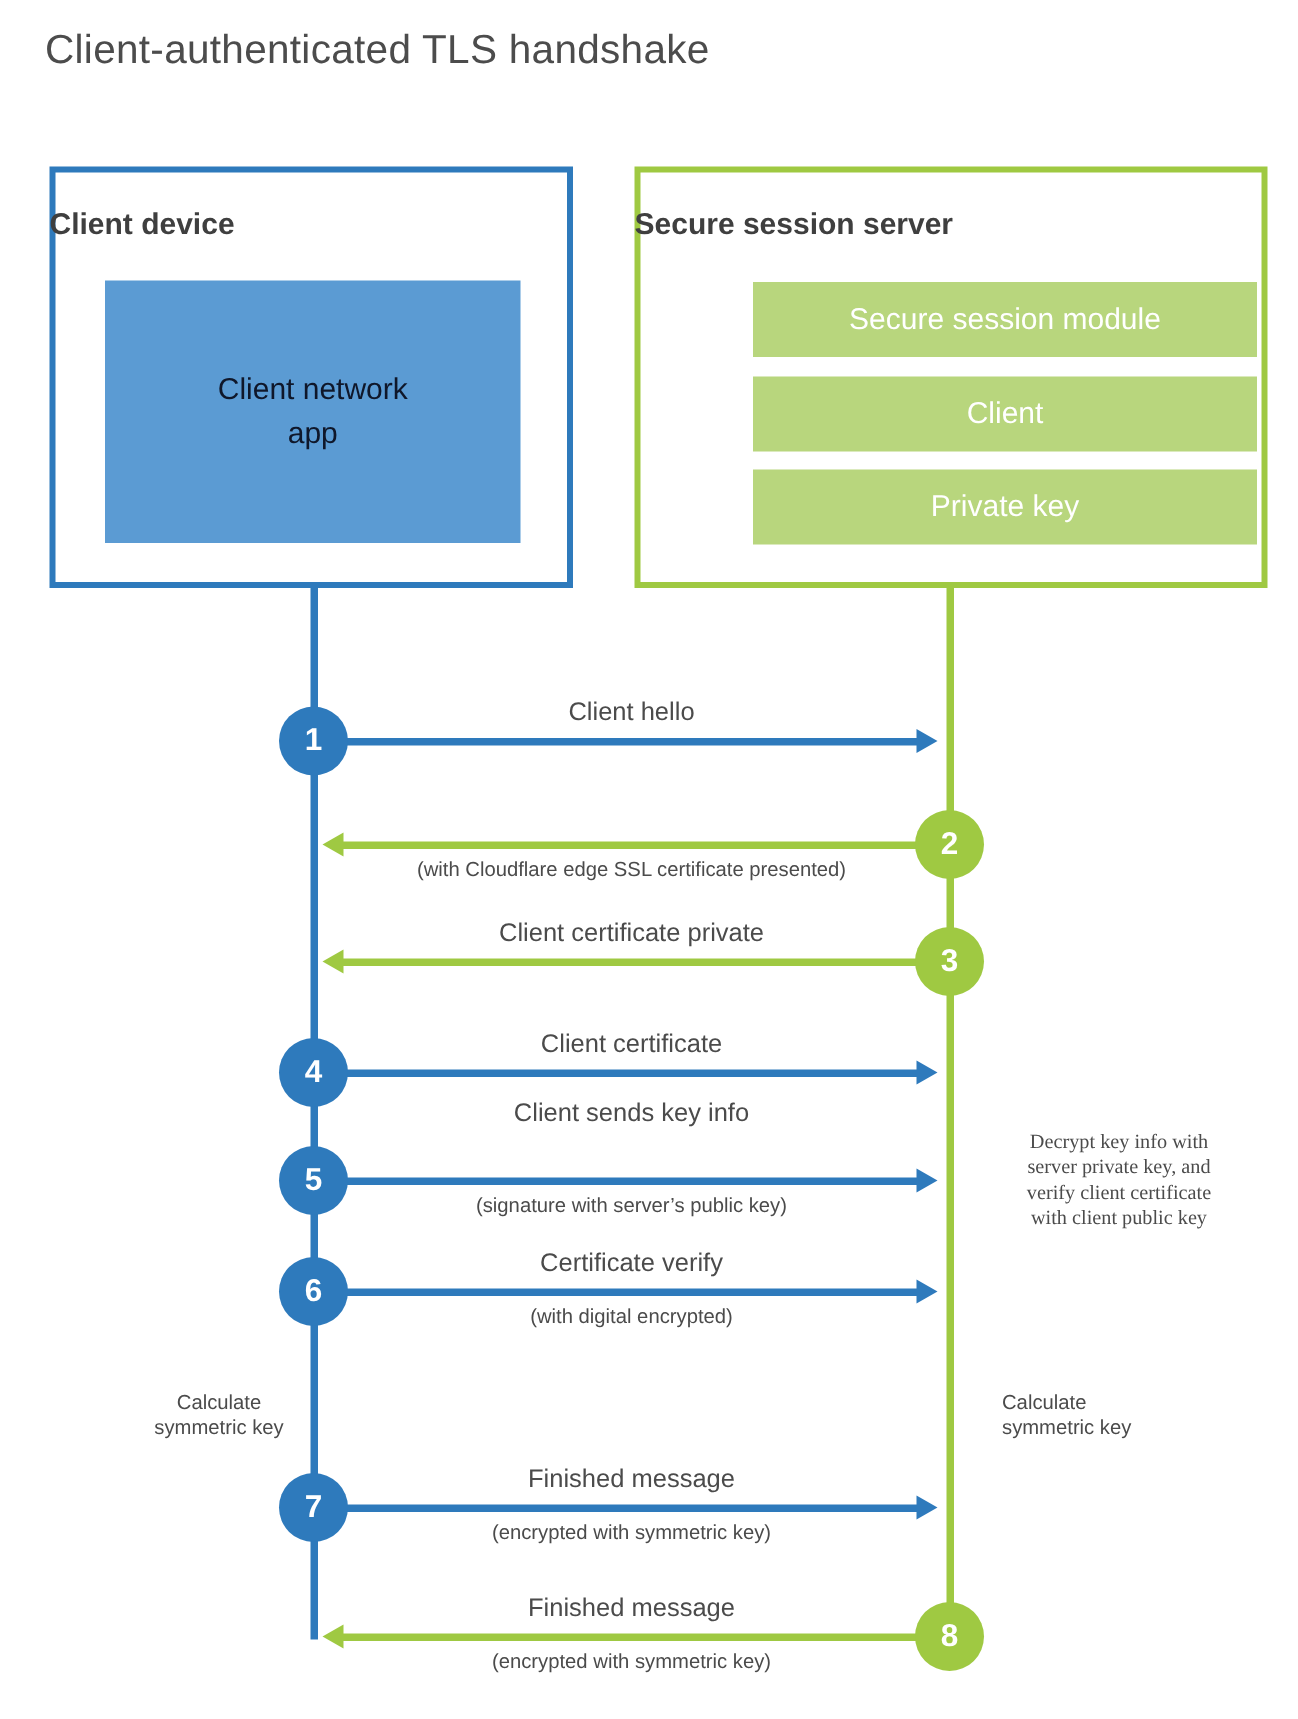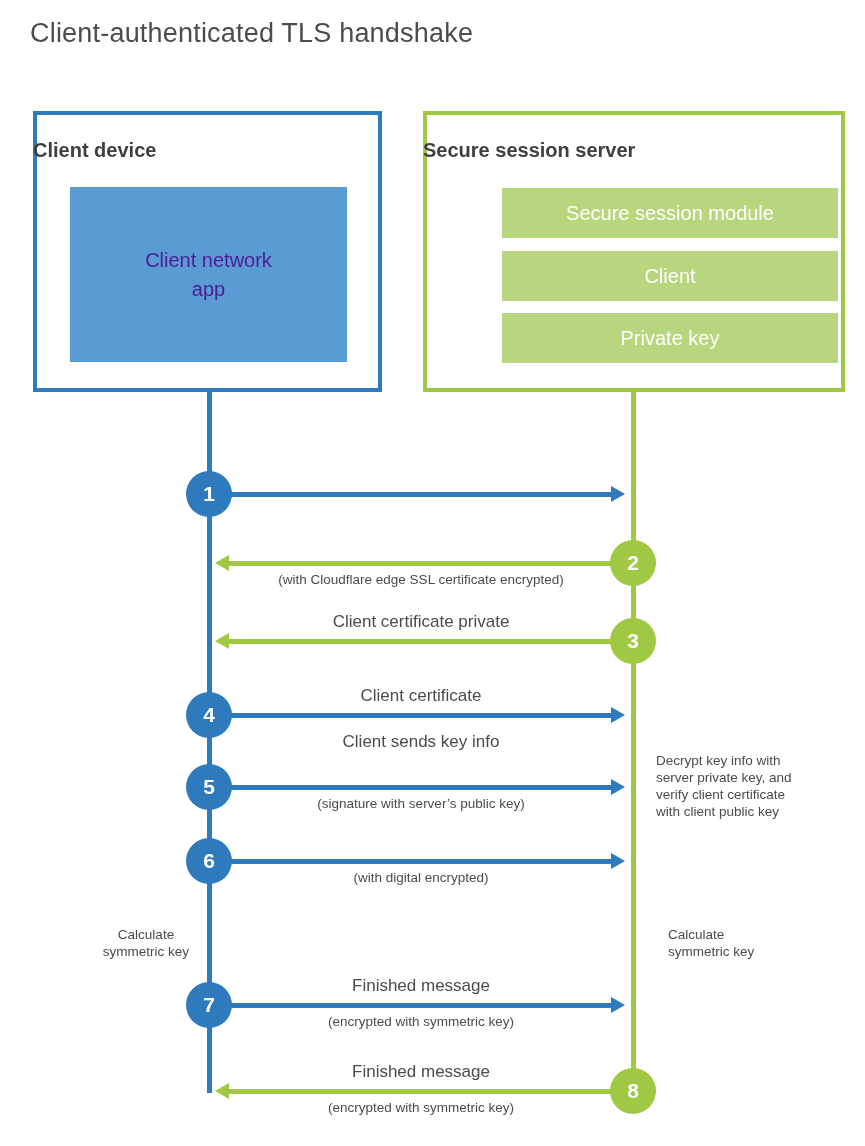--- a/index.html
+++ b/index.html
@@ -16,21 +16,21 @@
 
   .frame{position:absolute;top:111px;height:281px;background:#fff;box-sizing:border-box;}
   .frame.client{left:33px;width:349px;border:4px solid var(--blue);}
   .frame.server{left:423px;width:422px;border:4px solid var(--green);}
   .frame-title{position:absolute;top:139px;font-size:20px;font-weight:bold;color:var(--heading);
     }
   .frame-title.client{left:33px;width:349px;}
   .frame-title.server{left:423px;width:422px;}
 
   .app-box{position:absolute;left:70px;top:187px;width:277px;height:175px;background:var(--blue-light);
-    color:#4c1d95;font-size:20px;line-height:29px;display:flex;align-items:center;justify-content:center;
+    color:#0f172a;font-size:20px;line-height:29px;display:flex;align-items:center;justify-content:center;
     text-align:center;white-space:pre-line;}
   .module-bar{position:absolute;left:466px;width:336px;height:50px;background:var(--green-light);
     color:#fff;font-size:20px;display:flex;align-items:center;justify-content:center;text-align:center;margin-left:36px;}
 
   .vline{position:absolute;width:5px;z-index:1;}
   .vline.blue{background:var(--blue);}
   .vline.green{background:var(--green);}
 
   .arrow{position:absolute;height:5px;z-index:2;}
   .arrow.right{background:var(--blue);}
@@ -44,21 +44,21 @@
     font-size:21px;font-weight:bold;display:flex;align-items:center;justify-content:center;z-index:3;}
   .circle.blue{background:var(--blue);}
   .circle.green{background:var(--green);}
 
   .lbl{position:absolute;left:221px;width:400px;text-align:center;font-size:17px;color:var(--text);}
   .sub{position:absolute;left:221px;width:400px;text-align:center;font-size:13.5px;color:var(--text);}
 
   .side-note{position:absolute;font-size:13.5px;line-height:17px;color:var(--text);white-space:pre-line;}
   .side-note.calc-left{left:66px;top:926px;width:160px;text-align:center;}
   .side-note.calc-right{left:668px;top:926px;width:120px;text-align:left;}
-  .side-note.decrypt{left:656px;top:752px;width:180px;text-align:left;}
+  .side-note.decrypt{left:656px;top:752px;width:180px;text-align:center;font-family:Liberation Serif, serif;}
 </style>
 </head>
 <body>
 
 <div id="canvas">
 
   <div class="page-title">Client-authenticated TLS handshake</div>
 
   <div class="frame client"></div>
   <div class="frame-title client">Client device</div>
@@ -67,29 +67,30 @@
 
   <div class="frame server"></div>
   <div class="frame-title server">Secure session server</div>
   <div class="module-bar" style="top:188px">Secure session module</div>
   <div class="module-bar" style="top:251px">Client</div>
   <div class="module-bar" style="top:313px">Private key</div>
 
   <div class="vline blue" style="left:207px;top:392px;height:701px"></div>
   <div class="vline green" style="left:631px;top:392px;height:699px"></div>
 
+  <div class="lbl" style="top:465px">Client hello</div>
   <div class="arrow right" style="left:209px;top:492px;width:403px">
       <span class="head"></span>
     </div>
   <div class="circle blue" style="left:186px;top:471px">1</div>
 
   <div class="arrow left" style="left:228px;top:561px;width:405px">
       <span class="head"></span>
     </div>
-  <div class="sub" style="top:572px">(with Cloudflare edge SSL certificate encrypted)</div>
+  <div class="sub" style="top:572px">(with Cloudflare edge SSL certificate presented)</div>
   <div class="circle green" style="left:610px;top:540px">2</div>
 
   <div class="lbl" style="top:612px">Client certificate private</div>
   <div class="arrow left" style="left:228px;top:639px;width:405px">
       <span class="head"></span>
     </div>
   <div class="circle green" style="left:610px;top:618px">3</div>
 
   <div class="lbl" style="top:686px">Client certificate</div>
   <div class="arrow right" style="left:209px;top:713px;width:403px">
@@ -97,20 +98,21 @@
     </div>
   <div class="circle blue" style="left:186px;top:692px">4</div>
 
   <div class="lbl" style="top:732px">Client sends key info</div>
   <div class="arrow right" style="left:209px;top:785px;width:403px">
       <span class="head"></span>
     </div>
   <div class="sub" style="top:796px">(signature with server’s public key)</div>
   <div class="circle blue" style="left:186px;top:764px">5</div>
 
+  <div class="lbl" style="top:832px">Certificate verify</div>
   <div class="arrow right" style="left:209px;top:859px;width:403px">
       <span class="head"></span>
     </div>
   <div class="sub" style="top:870px">(with digital encrypted)</div>
   <div class="circle blue" style="left:186px;top:838px">6</div>
 
   <div class="side-note decrypt">Decrypt key info with
 server private key, and
 verify client certificate
 with client public key</div>

